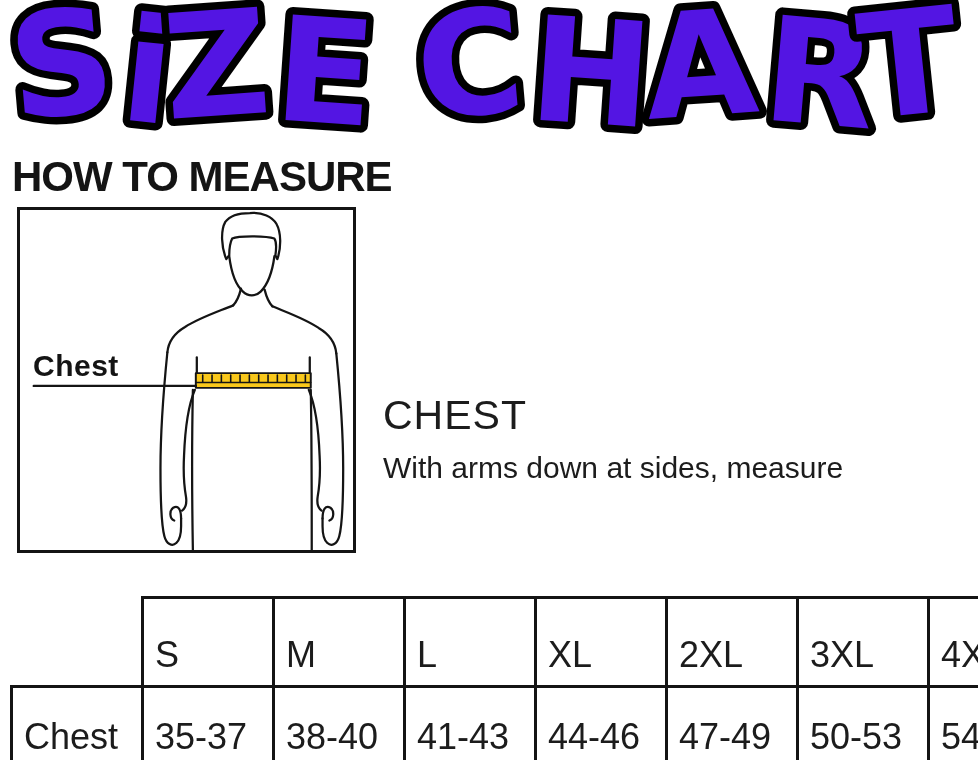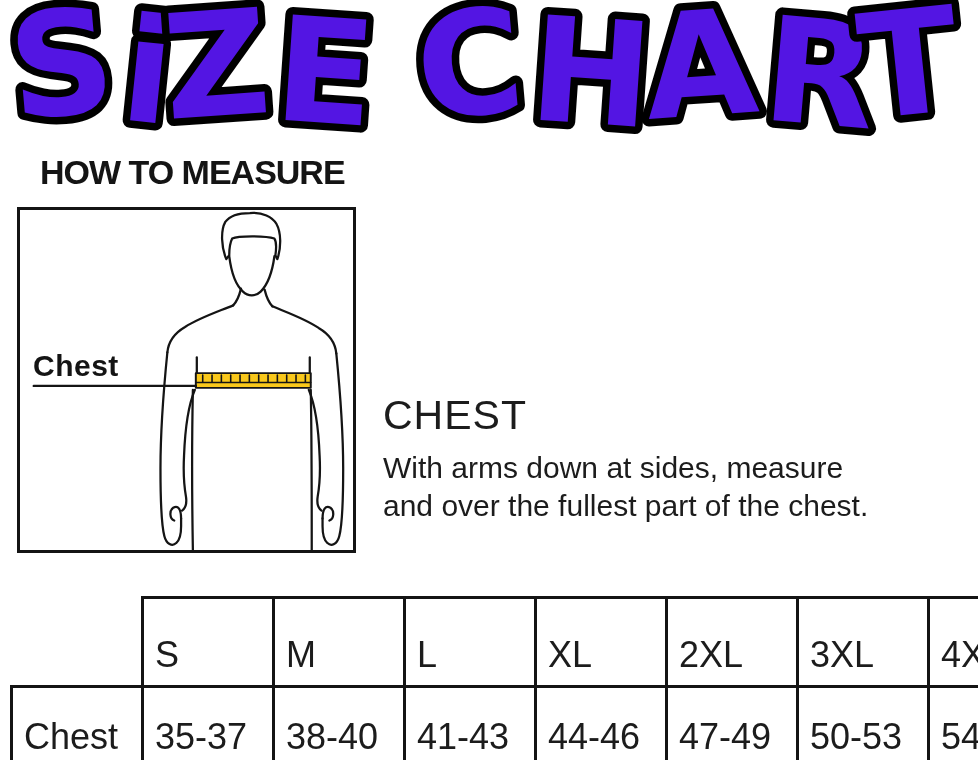--- a/index.html
+++ b/index.html
@@ -4,35 +4,35 @@
 <style>
   html,body{margin:0;padding:0;background:#ffffff;}
   #page{position:relative;width:978px;height:760px;background:#ffffff;overflow:hidden;
         font-family:"Liberation Sans",sans-serif;color:#1c1c1c;}
 
   
   .title-wrap{position:absolute;left:0;top:-2px;width:978px;height:152px;}
   .title-wrap svg{overflow:visible;display:block;}
 
   
-  .htm-heading{position:absolute;left:40px;top:153px;font-size:34px;font-weight:bold;
+  .htm-heading{position:absolute;left:12px;top:153px;font-size:42px;font-weight:bold;
                letter-spacing:-1px;color:#141414;}
 
   
   .figure-box{position:absolute;left:17px;top:207px;width:333px;height:340px;
               border:3px solid #141414;background:#ffffff;}
   .figure-box svg{display:block;width:100%;height:100%;}
   .figure-chest-label{position:absolute;left:33px;top:349px;font-size:30px;font-weight:bold;
                       color:#141414;letter-spacing:0.5px;}
 
   
   .chest-heading{position:absolute;left:383px;top:392px;font-size:41px;font-weight:400;
                  letter-spacing:1px;color:#1c1c1c;}
   .chest-paragraph{position:absolute;left:383px;top:449px;font-size:30px;line-height:38px;
-                   font-weight:400;color:#1c1c1c;}
+                   font-weight:400;color:#1c1c1c;text-align:right;}
 
   
   .size-table{position:absolute;left:10px;top:596px;border-collapse:collapse;}
   .size-table td{border:3px solid #141414;vertical-align:bottom;text-align:left;
                  padding:0 0 9px 11px;font-size:36px;color:#1c1c1c;background:#ffffff;
                  width:117px;min-width:117px;}
   .size-table tr.hdr td{height:77px;}
   .size-table tr.data td{height:70px;}
   .size-table td.blank{border:none;background:transparent;}
 </style>
@@ -79,21 +79,20 @@
       <path stroke-width="1.6" d="M 186 168 L 186 175 M 195.5 168 L 195.5 175 M 205 168 L 205 175 M 214.5 168 L 214.5 175 M 224 168 L 224 175 M 233.5 168 L 233.5 175 M 243 168 L 243 175 M 252.5 168 L 252.5 175 M 262 168 L 262 175 M 271.5 168 L 271.5 175 M 281 168 L 281 175 M 290.5 168 L 290.5 175"></path>
 
       <path stroke-width="2.4" d="M 14 179 L 179 179"></path>
     </svg>
   </div>
   <div class="figure-chest-label">Chest</div>
 
   <div class="chest-heading">CHEST</div>
   <div class="chest-paragraph">
     <div>With arms down at sides, measure</div>
-    <div>and over the fullest part of the chest.</div>
   </div>
 
   <table class="size-table">
     <tbody>
         <tr class="hdr">
       <td class="blank"></td>
       <td>S</td>
       <td>M</td>
       <td>L</td>
       <td>XL</td>

